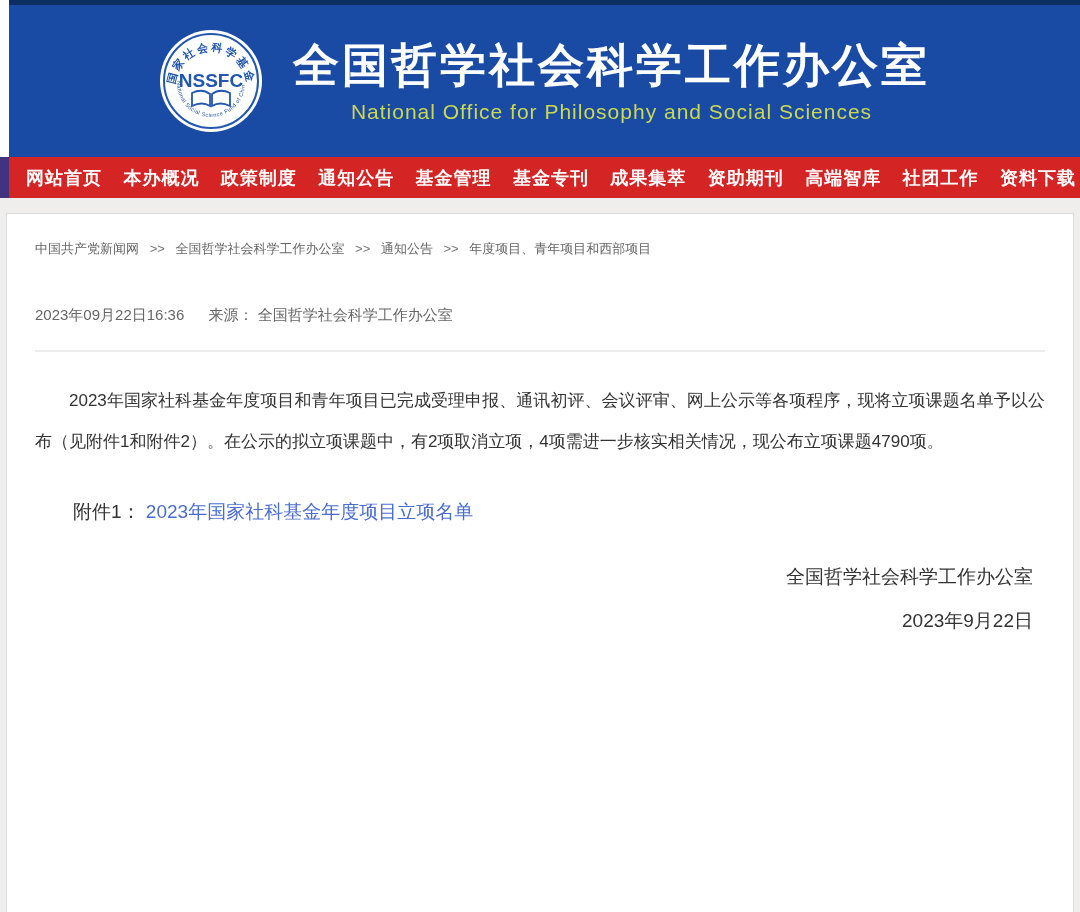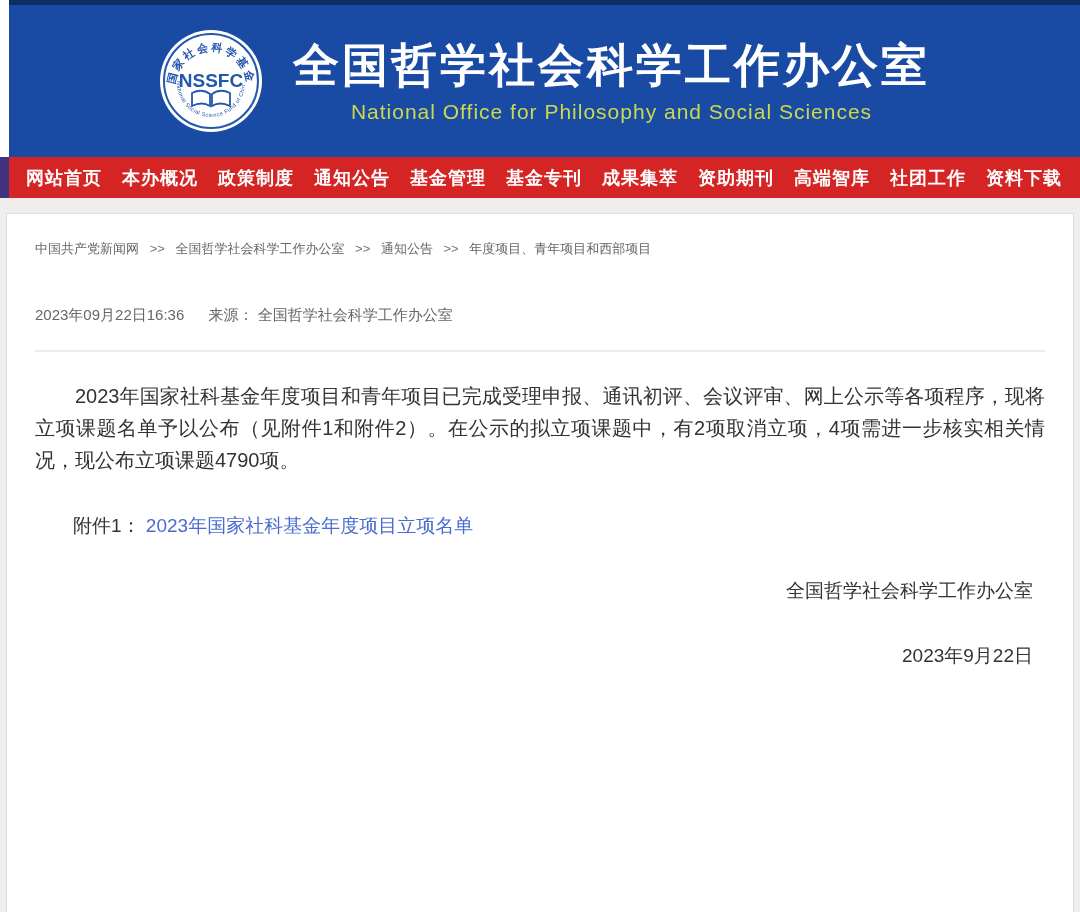--- a/index.html
+++ b/index.html
@@ -25,21 +25,21 @@
   }
   .site-subtitle {
     color:#cbd94f; font-size:21px; margin-top:9px; letter-spacing:1px;
     white-space:nowrap;
   }
 
   
   .nav {
     height:41px; background:#d42423; position:relative;
     display:flex; align-items:center; justify-content:space-between;
-    padding:0 18px 0 26px;
+    padding:0 4px 0 26px;
   }
   .nav-sliver { position:absolute; left:0; top:0; width:9px; height:41px; background:#41337f; }
   .nav-item {
     color:#ffffff; font-weight:bold; font-size:18px; white-space:nowrap;
     cursor:pointer; letter-spacing:1px;
   }
 
   .gray-gap { height:15px; }
 
   
@@ -53,28 +53,28 @@
 
   .article-title {
     margin-top:34px; font-size:42px; font-weight:bold; color:#262626;
     line-height:62px; letter-spacing:1px;
   }
   .meta { margin-top:48px; font-size:15px; color:#666; line-height:18px; }
   .meta .src-label { margin-left:20px; }
   .divider { margin-top:26px; border-top:2px solid #ececec; }
 
   .body-p {
-    margin-top:28px; font-size:20px; color:#333; line-height:32px;
+    margin-top:28px; font-size:17px; color:#333; line-height:41px;
     text-indent:2em; text-align:justify;
   }
   .attach { margin-top:36px; font-size:19px; color:#333; line-height:27px; padding-left:2em; }
   .attach .attach-link { color:#4a6cd0; cursor:pointer; text-decoration:none; }
 
   .sign-line  { margin-top:38px; text-align:right; font-size:19px; color:#333; line-height:27px; padding-right:12px; }
-  .date-line  { margin-top:38px; text-align:right; font-size:19px; color:#333; line-height:27px; padding-right:12px; }
+  .date-line  { margin-top:17px; text-align:right; font-size:19px; color:#333; line-height:27px; padding-right:12px; }
 </style>
 </head>
 <body>
 
 <div class="banner-wrap">
   <div class="top-strip"></div>
   <div class="site-header">
     <div class="logo-box">
       <svg viewBox="0 0 104 104" xmlns="http://www.w3.org/2000/svg">
         <defs>

